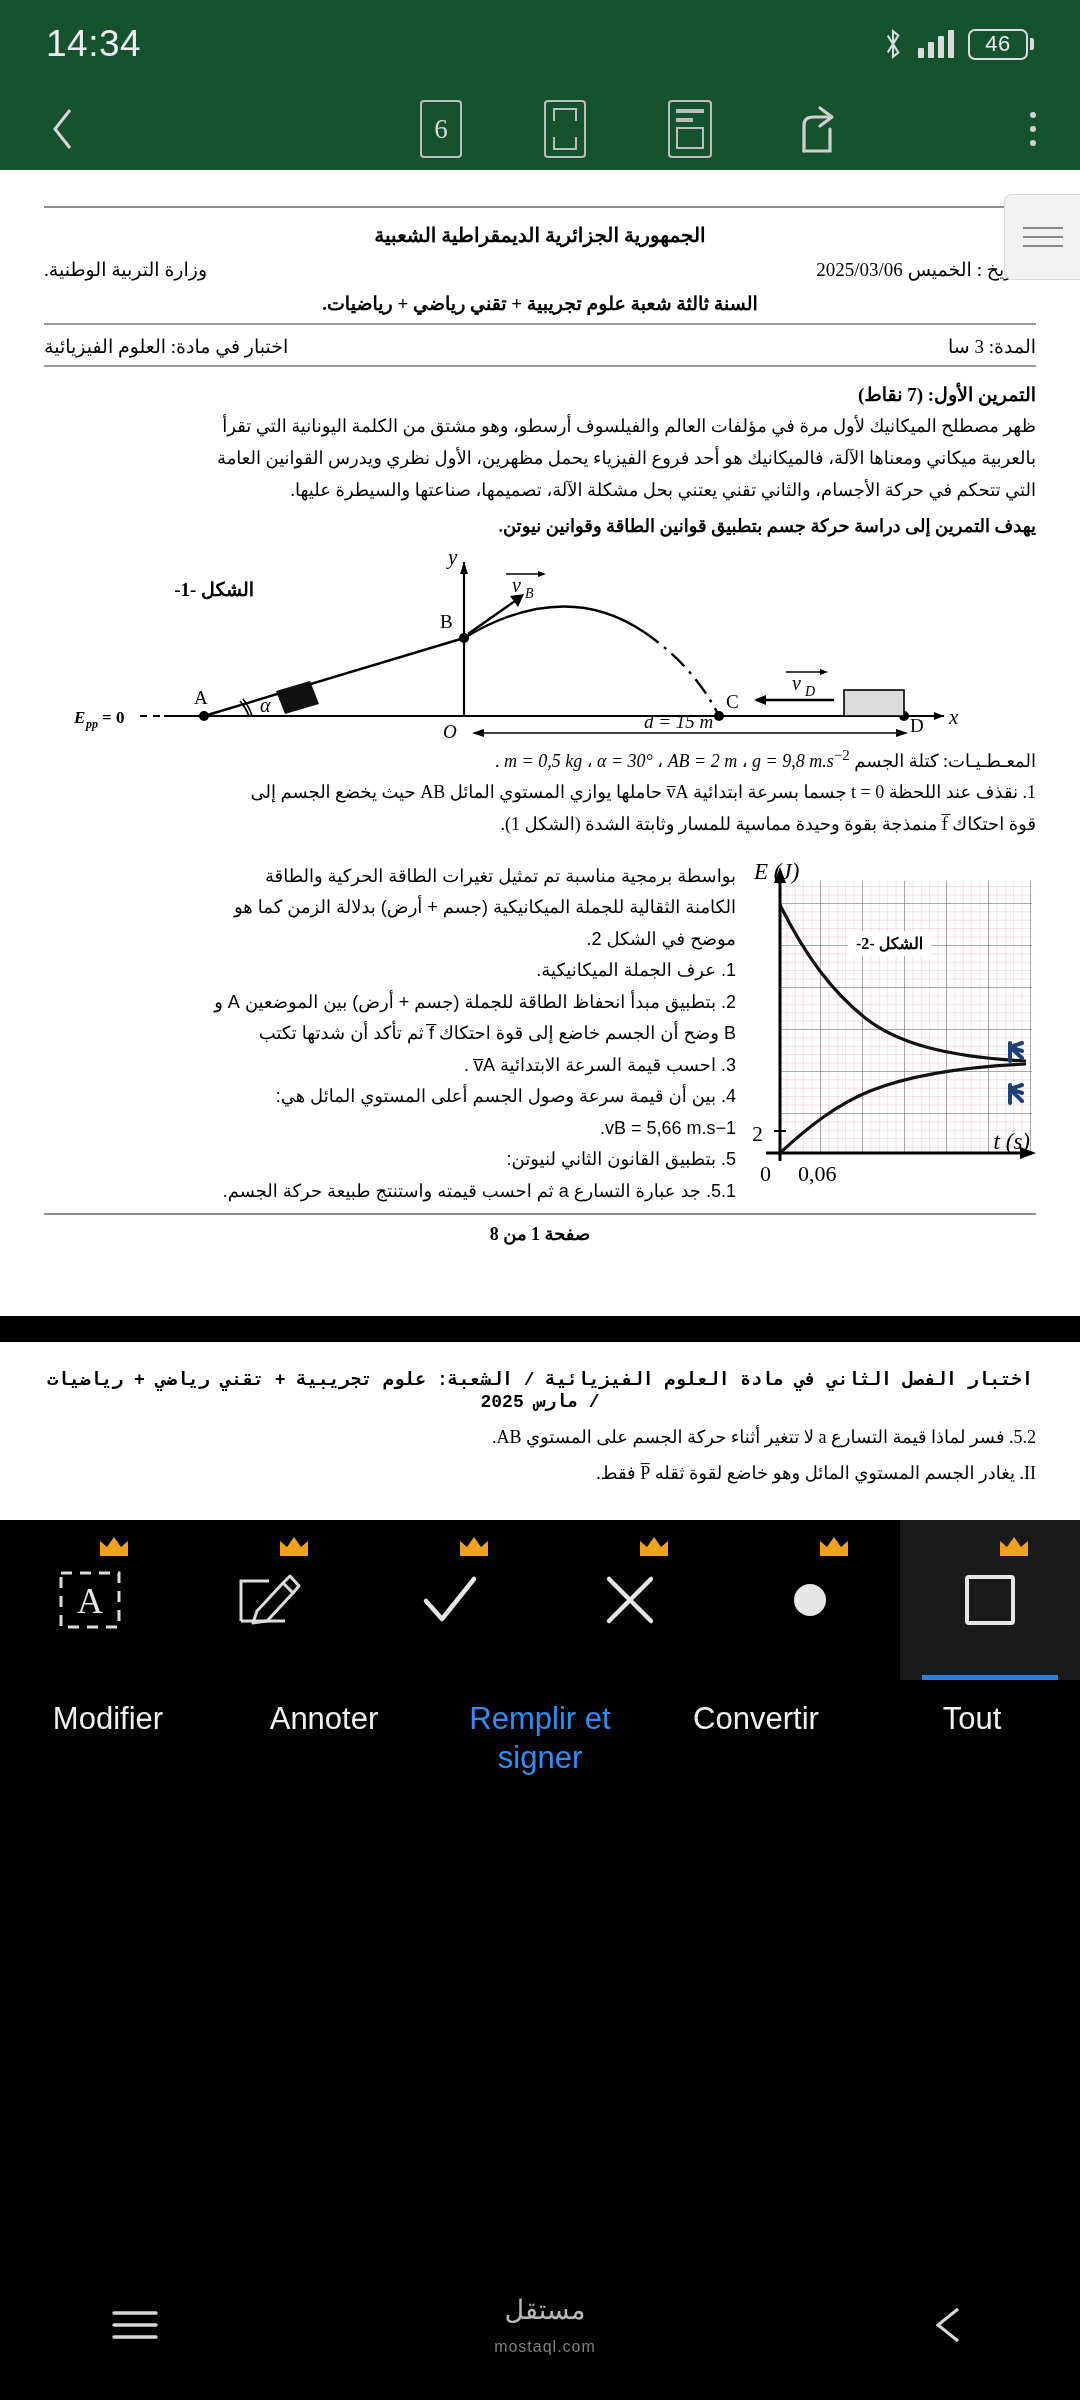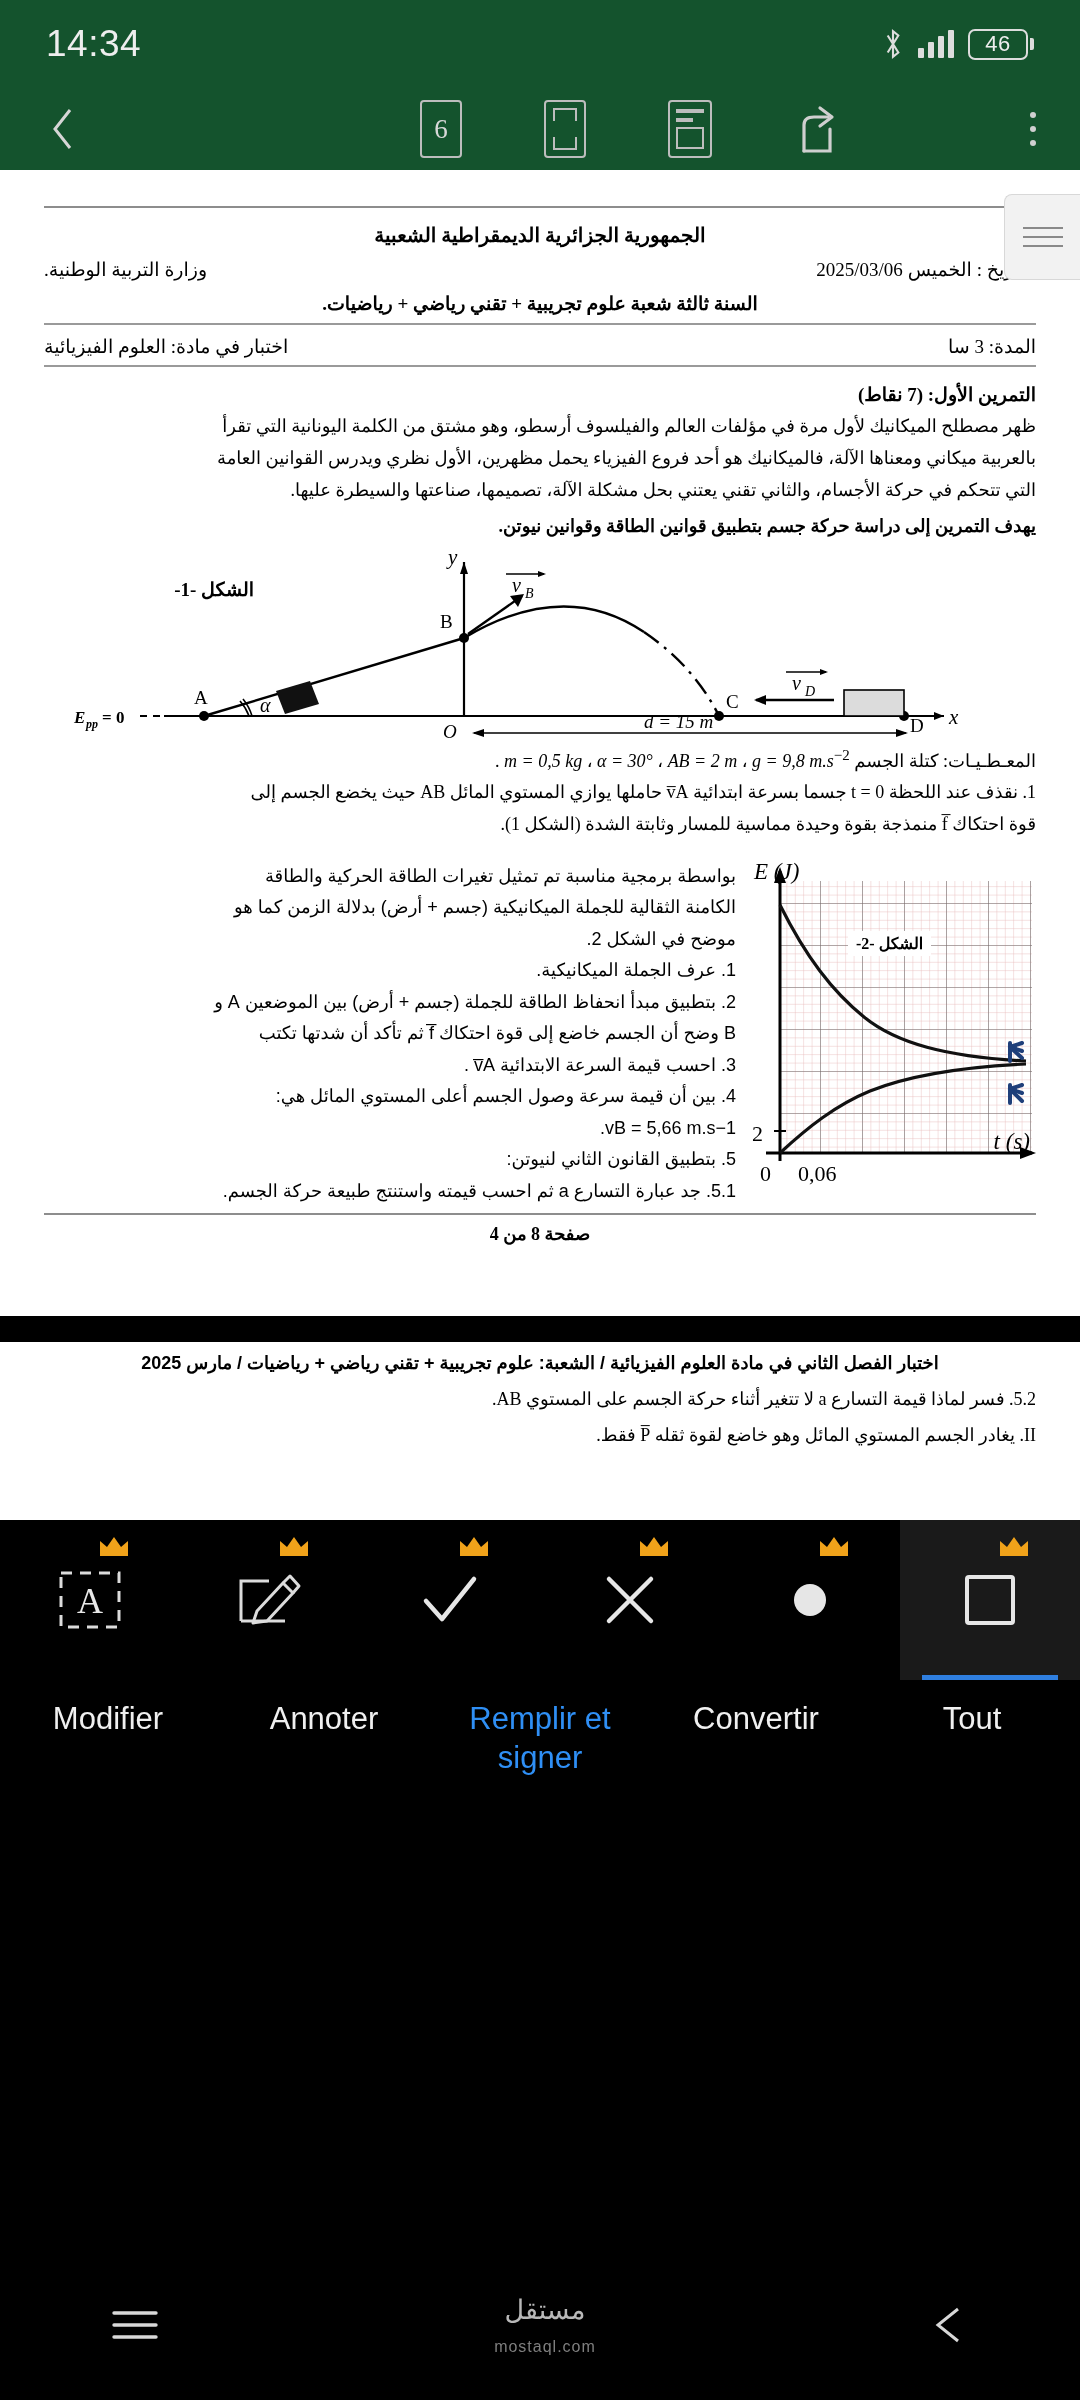--- a/index.html
+++ b/index.html
@@ -132,21 +132,21 @@
 
   .footer-rule { height: 1.5px; background: #8d8d8d; margin-top: 6px; }
   .page-foot { text-align: center; font-size: 18px; font-weight: 700; padding-top: 8px; direction: rtl; font-family:"Liberation Serif", serif; }
 
   
   .gap { position: absolute; top: 1316px; left: 0; width: 1080px; height: 26px; background: #000; }
   .page2 {
     position: absolute; top: 1342px; left: 0; width: 1080px; height: 178px;
     background: #fff; overflow: hidden; padding: 0 44px;
   }
-  .p2-title { text-align: center; font-size: 18px; font-weight: 700; direction: rtl; font-family:Liberation Sans, sans-serif; padding-top: 10px; }
+  .p2-title { text-align: center; font-size: 18px; font-weight: 700; direction: rtl; font-family:Liberation Mono, monospace; padding-top: 26px; }
   .p2-line { font-size: 18px; direction: rtl; text-align: right; font-family:"Liberation Serif", serif; padding-top: 14px; }
 
   
   .bottombar {
     position: absolute; top: 1520px; left: 0; width: 1080px; height: 880px; background: #000;
   }
   .tools {
     position: absolute; top: 0; left: 0; width: 1080px; height: 160px;
     display: flex; align-items: stretch;
   }
@@ -399,21 +399,21 @@
             <div class="fig2-label">الشكل -2-</div>
             <div class="chart-tick-y">2</div>
             <div class="chart-tick-0">0</div>
             <div class="chart-tick-x">0,06</div>
             <div class="chart-xlabel">t (s)</div>
           </div>
         </div>
       </div>
 
       <div class="footer-rule"></div>
-      <div class="page-foot">صفحة 8 من 4</div>
+      <div class="page-foot">صفحة 1 من 8</div>
     </div>
   </div>
 
   <div class="gap"></div>
 
   <div class="page2">
     <div class="p2-title">اختبار الفصل الثاني في مادة العلوم الفيزيائية / الشعبة: علوم تجريبية + تقني رياضي + رياضيات / مارس 2025</div>
     <div class="p2-line">5.2. فسر لماذا قيمة التسارع a لا تتغير أثناء حركة الجسم على المستوي AB.</div>
     <div class="p2-line">II. يغادر الجسم المستوي المائل وهو خاضع لقوة ثقله P̅ فقط.</div>
   </div>

